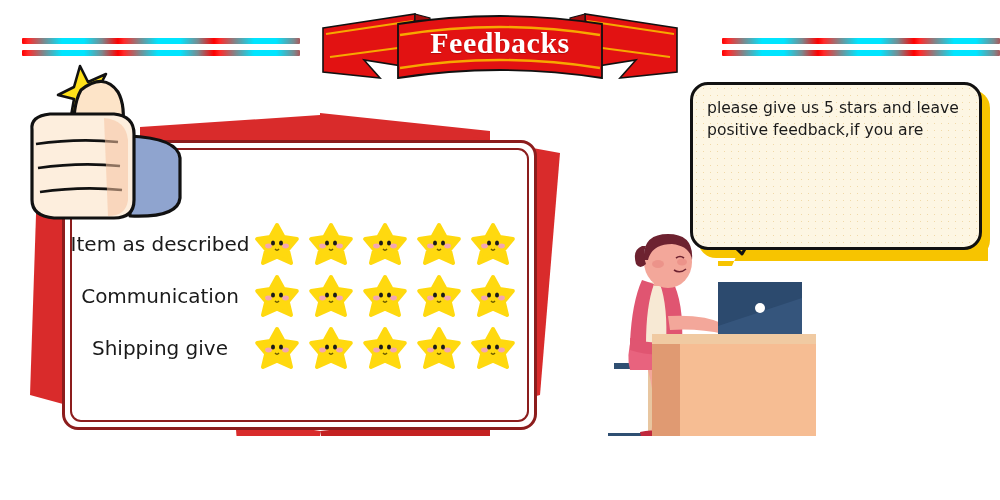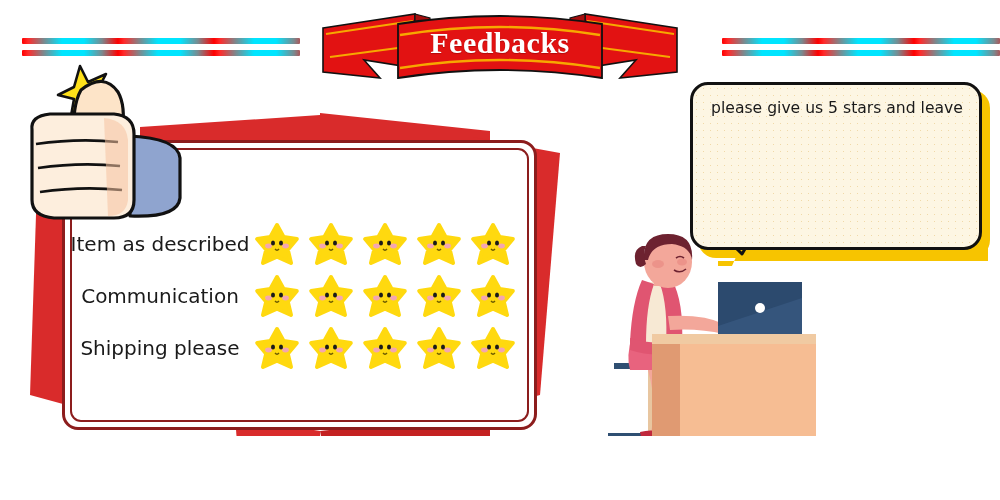--- a/index.html
+++ b/index.html
@@ -74,21 +74,20 @@
     background:#f7c400;border-radius:18px;
   }
   .bubble{
     position:absolute;left:2px;top:2px;width:292px;height:168px;
     background:
       radial-gradient(#f0d9a8 0.7px, transparent 0.8px) 0 0/7px 7px,
       #fdf6e3;
     border:3px solid #111111;border-radius:18px;
     box-sizing:border-box;
     padding:12px 12px 8px 14px;
-    text-align:center;
   }
   .bubble p{
     margin:0;font-size:15.6px;line-height:1.42;color:#1a1a1a;
     font-family:"DejaVu Sans", sans-serif;
   }
 
   
   .abs{position:absolute;}
   svg{display:block;overflow:visible;}
 </style>
@@ -266,21 +265,21 @@
               <ellipse cx="30.5" cy="24" rx="3.4" ry="2.4" fill="#f4a6b0"></ellipse>
               <ellipse cx="18" cy="21" rx="2" ry="2.6" fill="#1a1a1a"></ellipse>
               <ellipse cx="26" cy="21" rx="2" ry="2.6" fill="#1a1a1a"></ellipse>
               <path d="M20 27 Q22 29.4 24 27" stroke="#6b5a00" stroke-width="1.4" fill="none"></path>
             </svg>
           </span>
       </div>
     </div>
 
     <div class="rrow">
-      <div class="rlabel">Shipping please</div>
+      <div class="rlabel">Shipping give</div>
       <div class="rstars">
         <span class="st">
             <svg width="44" height="44" viewBox="0 0 44 44">
               <path d="M22 3 L28.6 14.9 L41.8 17 L32.8 27.6 L36 41 L22 34.6 L8 41 L11.2 27.6 L2.2 17 L15.4 14.9 Z" fill="#ffd90f" stroke="#ffd90f" stroke-width="4" stroke-linejoin="round"></path>
               <ellipse cx="13.5" cy="24" rx="3.4" ry="2.4" fill="#f4a6b0"></ellipse>
               <ellipse cx="30.5" cy="24" rx="3.4" ry="2.4" fill="#f4a6b0"></ellipse>
               <ellipse cx="18" cy="21" rx="2" ry="2.6" fill="#1a1a1a"></ellipse>
               <ellipse cx="26" cy="21" rx="2" ry="2.6" fill="#1a1a1a"></ellipse>
               <path d="M20 27 Q22 29.4 24 27" stroke="#6b5a00" stroke-width="1.4" fill="none"></path>
             </svg>
@@ -380,16 +379,17 @@
     </svg>
     <div class="bubble-shadow"></div>
 
     <svg class="abs" style="left:0;top:0;" width="305" height="250" viewBox="0 0 305 250">
       <path d="M26 158 L26 168 L48 168 L62 142 L26 142 Z" fill="#fdf6e3" stroke="#111" stroke-width="3" stroke-linejoin="round"></path>
       <path d="M48 168 L58 140 L74 140 L54 174 Z" fill="#f7c400" stroke="#111" stroke-width="3" stroke-linejoin="round"></path>
     </svg>
 
     <div class="bubble">
       <p>please give us 5 stars and leave</p>
+      <p>positive feedback,if you are</p>
     </div>
   </div>
 
 </div>
 
 </body></html>

